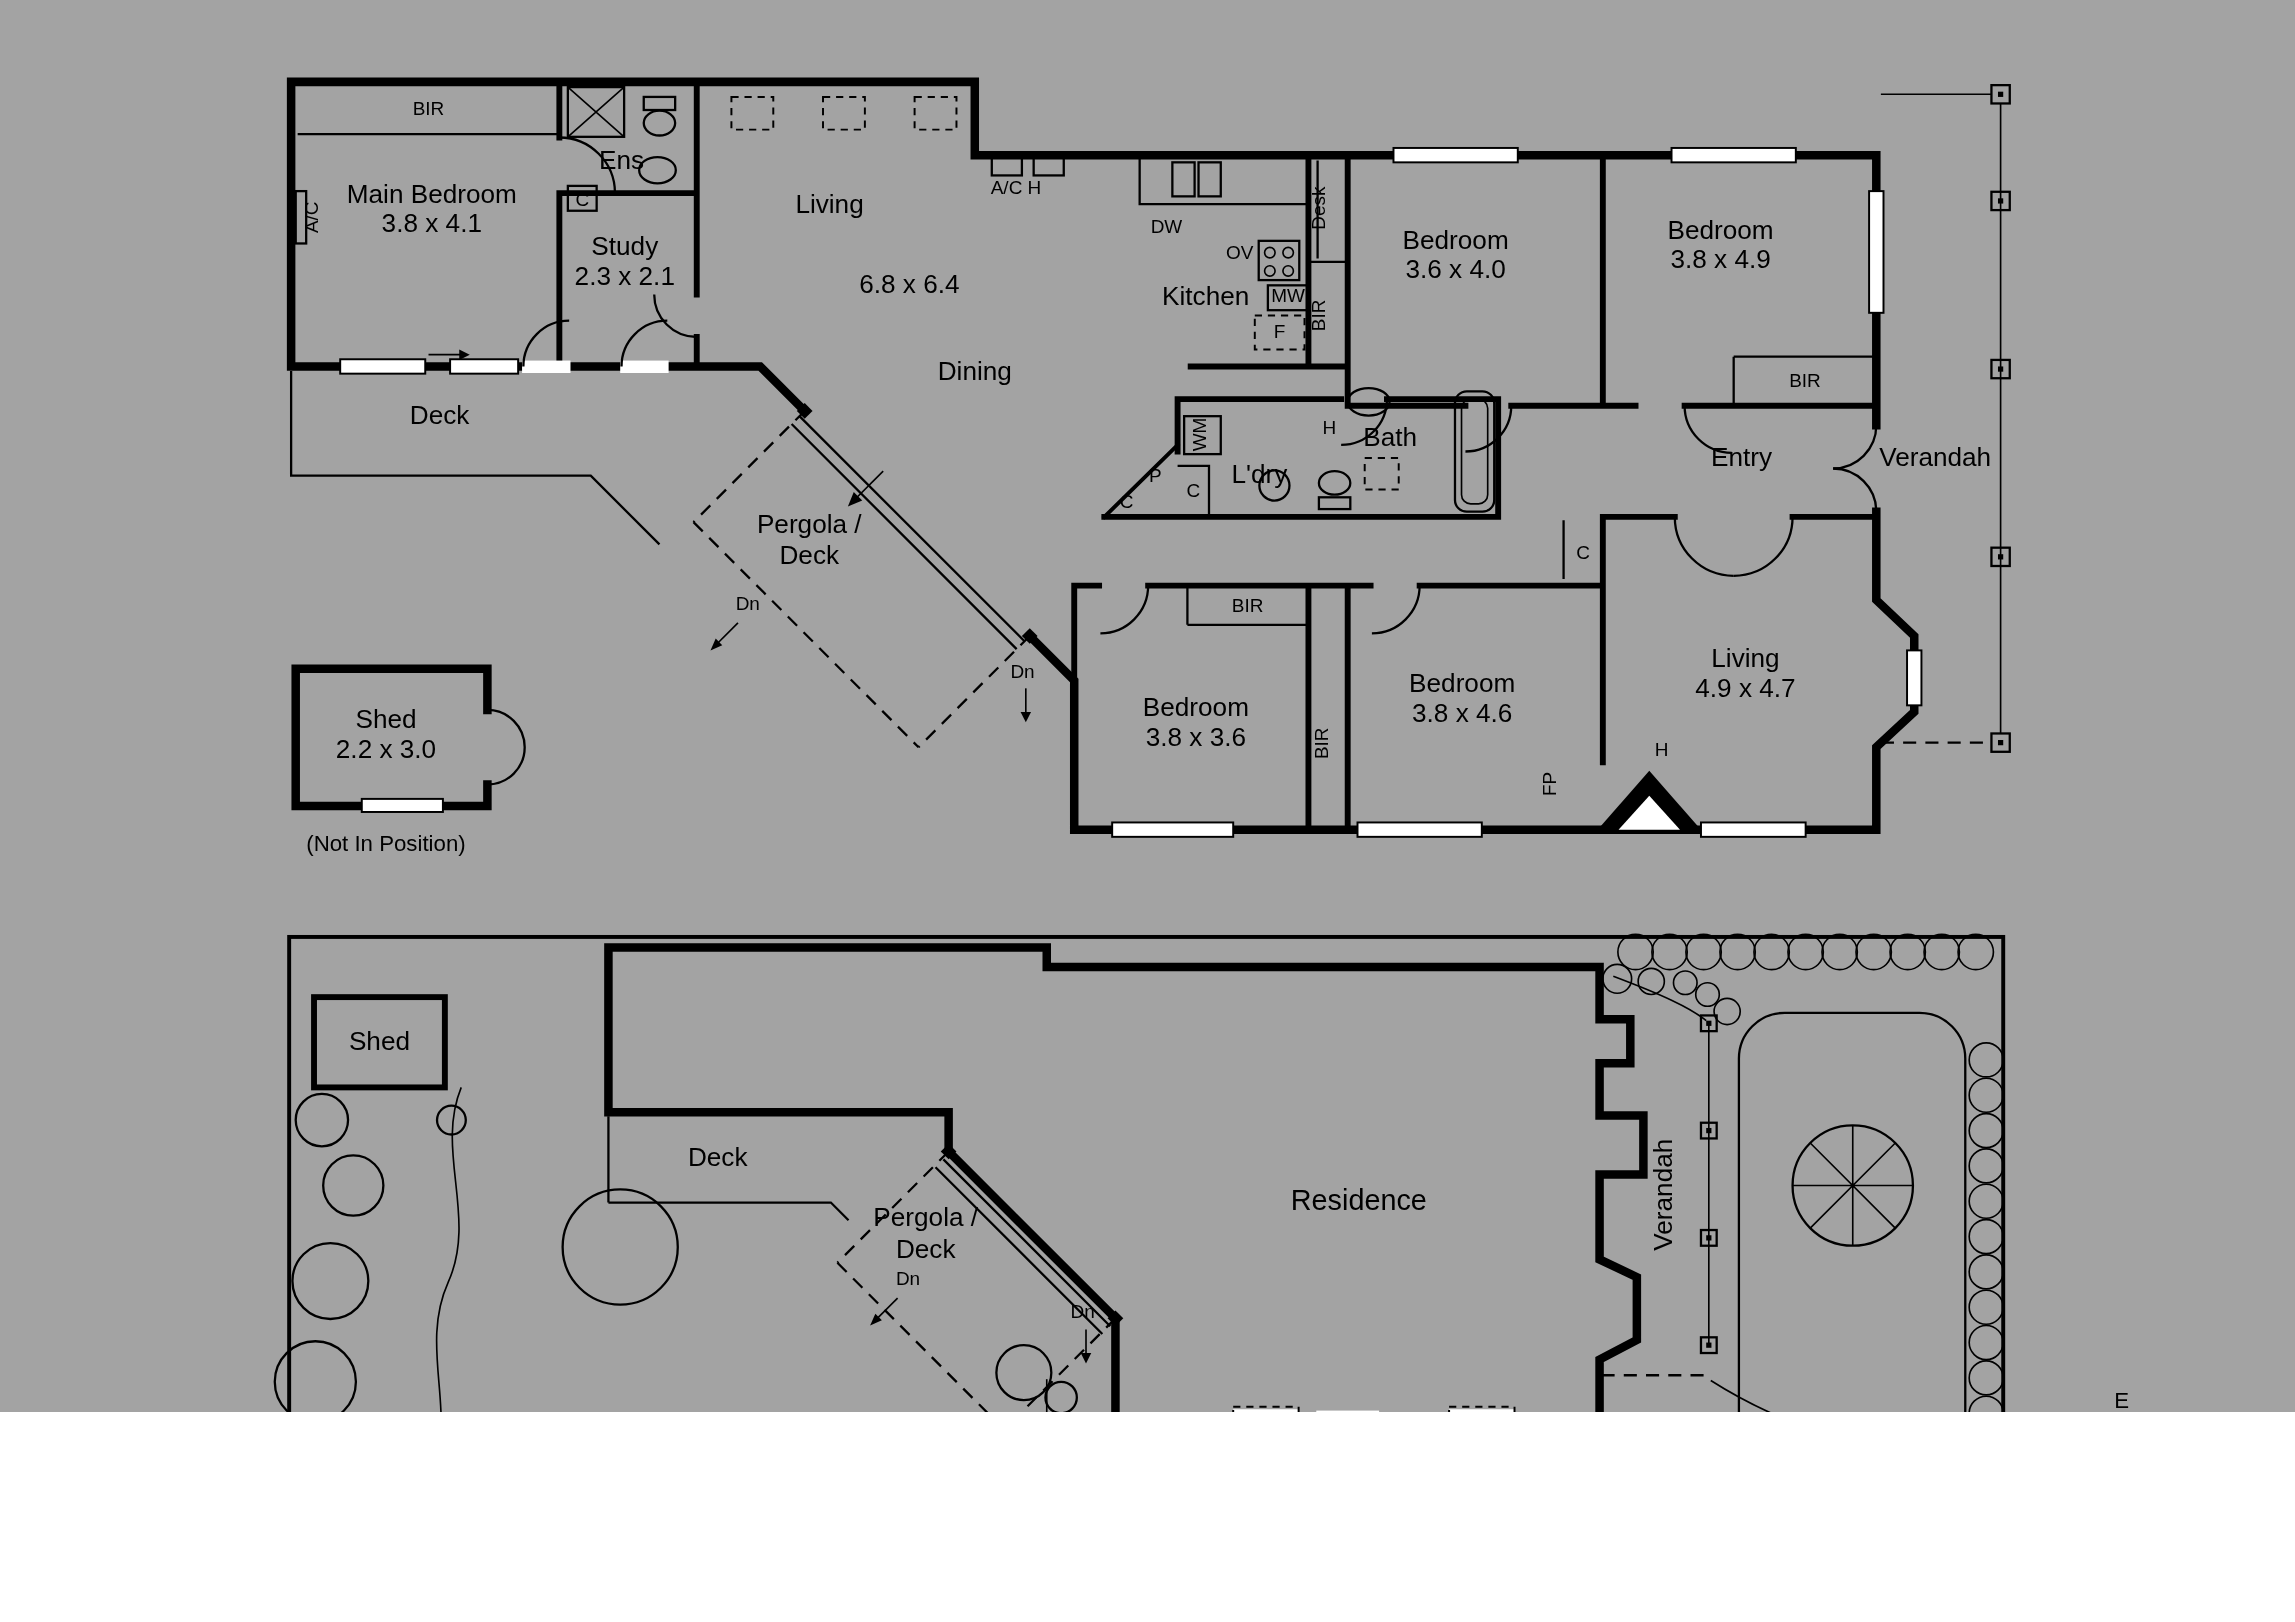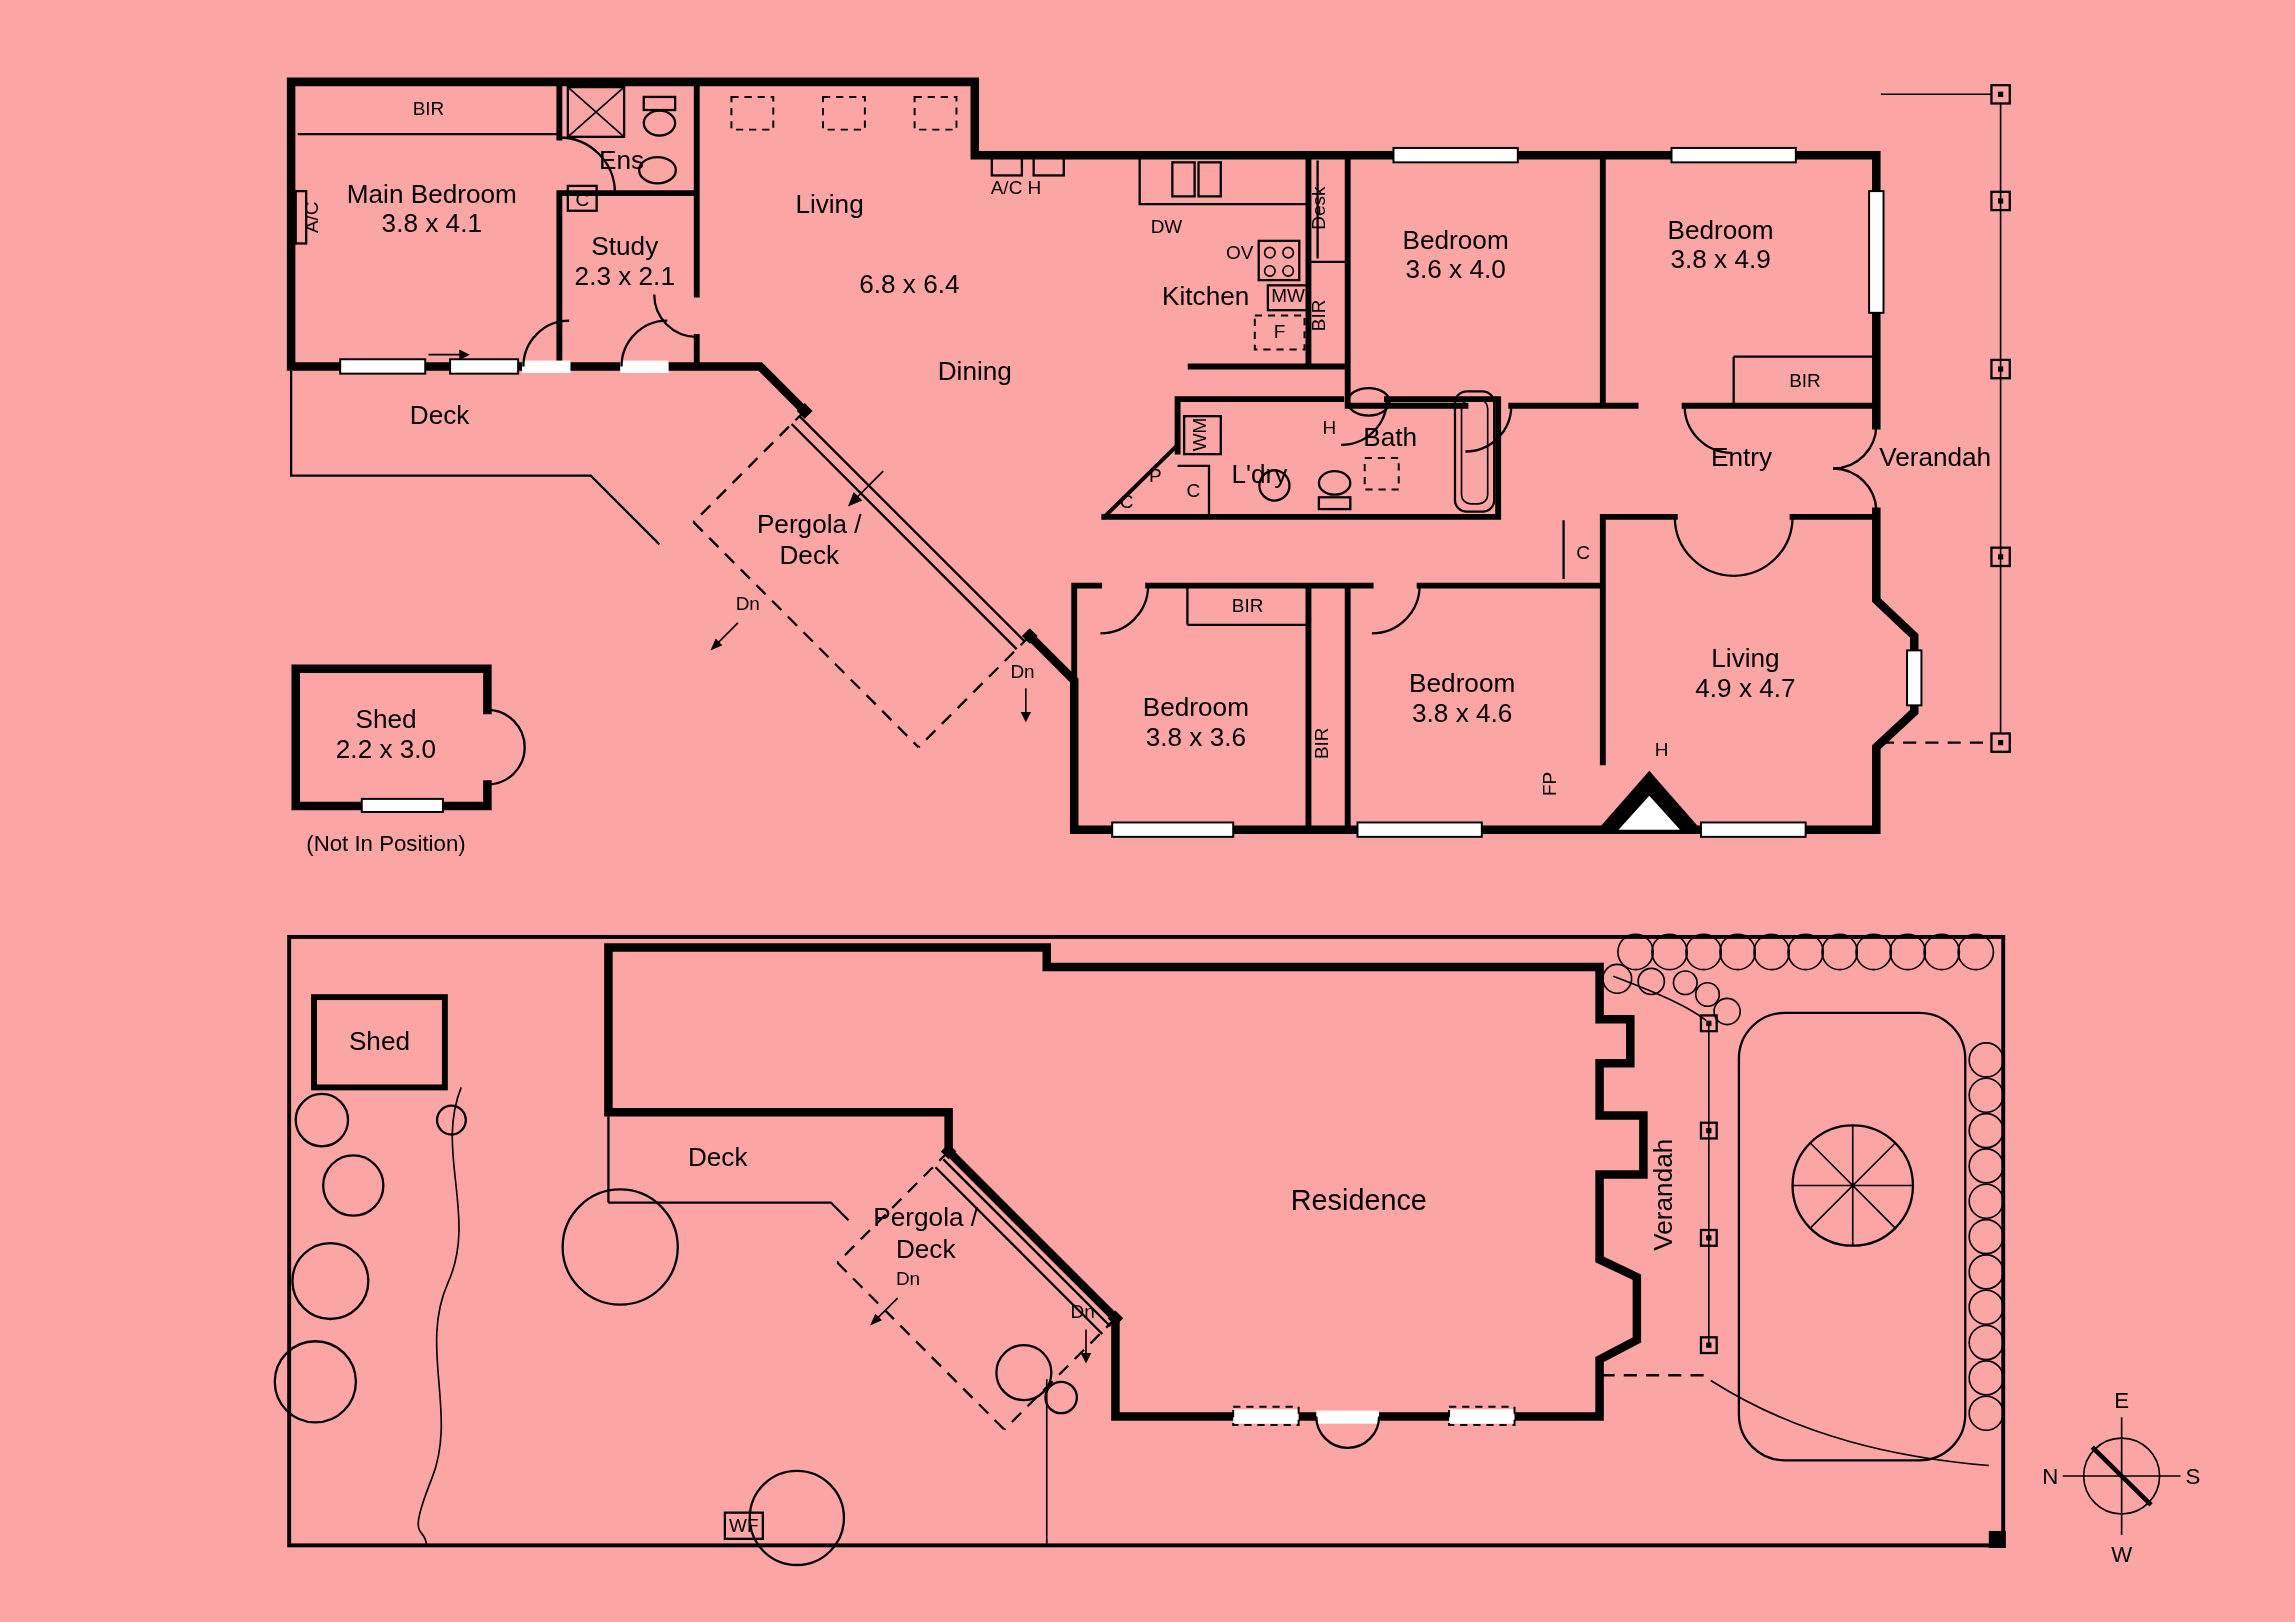--- a/index.html
+++ b/index.html
@@ -1,16 +1,16 @@
 <!DOCTYPE html>
 <html style="font-size:10.5px"><head>
 <meta charset="utf-8">
 <style>
   html,body{margin:0;padding:0;background:#fff;}
-  .page{width:2295px;height:1622px;position:relative;background:#fca5a5;}
+  .page{width:2295px;height:1412px;position:relative;background:#a3a3a3;}
   svg{display:block;}
   text{font-family:"Liberation Sans","DejaVu Sans",sans-serif;fill:#000;}
   .r{font-size:40px;text-anchor:middle;}
   .s{font-size:29px;text-anchor:middle;}
   .m{font-size:34px;text-anchor:middle;}
   .big{font-size:44px;text-anchor:middle;}
   .w13{stroke:#000;stroke-width:13;fill:none;stroke-linecap:square;stroke-linejoin:miter;}
   .w9{stroke:#000;stroke-width:9;fill:none;stroke-linecap:square;}
   .w6{stroke:#000;stroke-width:6;fill:none;stroke-linecap:square;}
   .t{stroke:#000;stroke-width:3.5;fill:none;}

